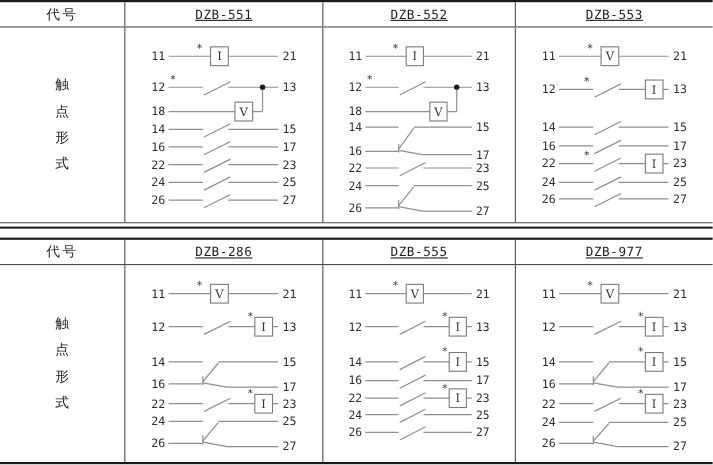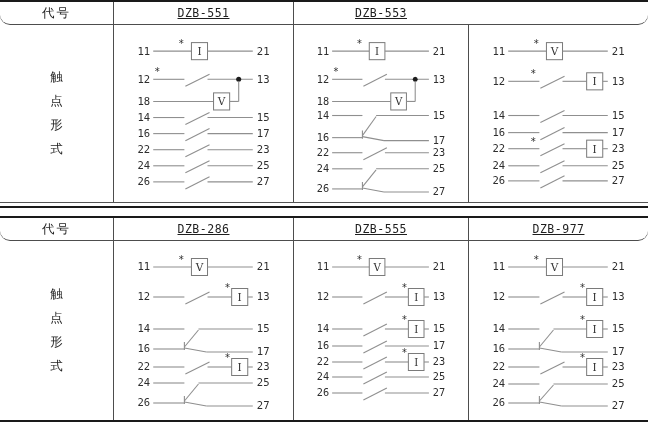--- a/index.html
+++ b/index.html
@@ -1,20 +1,20 @@
 <!DOCTYPE html>
 <html><head>
 <meta charset="utf-8">
 <style>
   html,body{margin:0;padding:0;background:#ffffff;}
   body{width:648px;height:423px;overflow:hidden;font-family:"DejaVu Sans",sans-serif;}
   .page{width:648px;}
   section.tbl{border-top:2px solid #1a1a1a;border-bottom:2px solid #1a1a1a;background:#fff;}
   .hrow,.brow{display:grid;grid-template-columns:113px 180px 175px 180px;}
-  .hrow{height:22px;border-bottom:1px solid #4d4d4d;border-radius:10px;}
+  .hrow{height:22px;border-bottom:1px solid #4d4d4d;}
   .hrow .cell,.brow .cell{box-sizing:border-box;}
   .hrow .cell{display:flex;align-items:center;justify-content:center;}
   .cell + .cell{border-left:1px solid #4d4d4d;}
   .tbl1 .brow{height:177px;border-bottom:1px solid #555;}
   .tbl1 .sep{height:3px;}
   .tbl2 .brow{height:179px;}
   .gap{height:8px;background:#fff;}
   .code-label{font-size:12.5px;color:#1e1e1e;letter-spacing:2px;}
   .model-name{font-family:"DejaVu Sans Mono",monospace;font-size:11.5px;letter-spacing:.5px;color:#1e1e1e;text-decoration:underline;}
   .side{display:flex;flex-direction:column;align-items:center;justify-content:center;gap:7px;
@@ -29,20 +29,23 @@
 
   <section class="tbl tbl1">
     <div class="hrow">
       <div class="cell">
         <span class="code-label">代号</span>
       </div>
     <div class="cell">
           <span class="model-name">DZB-551</span>
         </div>
         <div class="cell">
+          <span class="model-name">DZB-552</span>
+        </div>
+        <div class="cell">
           <span class="model-name">DZB-553</span>
         </div>
       </div>
     <div class="brow">
       <div class="cell side">
         <span>触</span>
         <span>点</span>
         <span>形</span>
         <span>式</span>
       </div>

